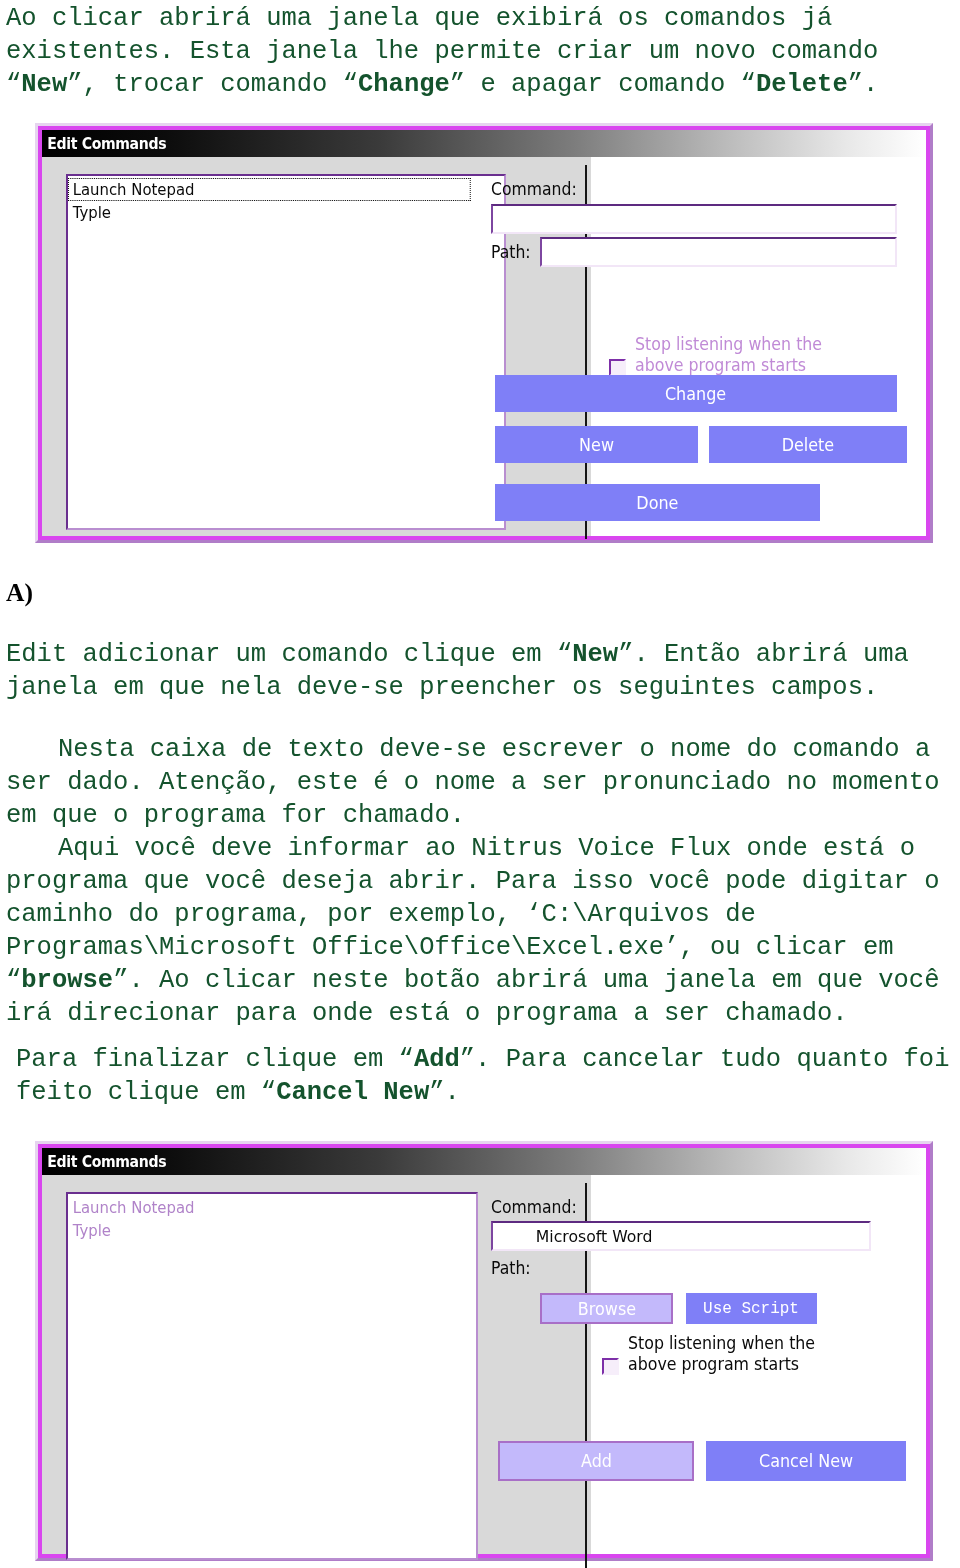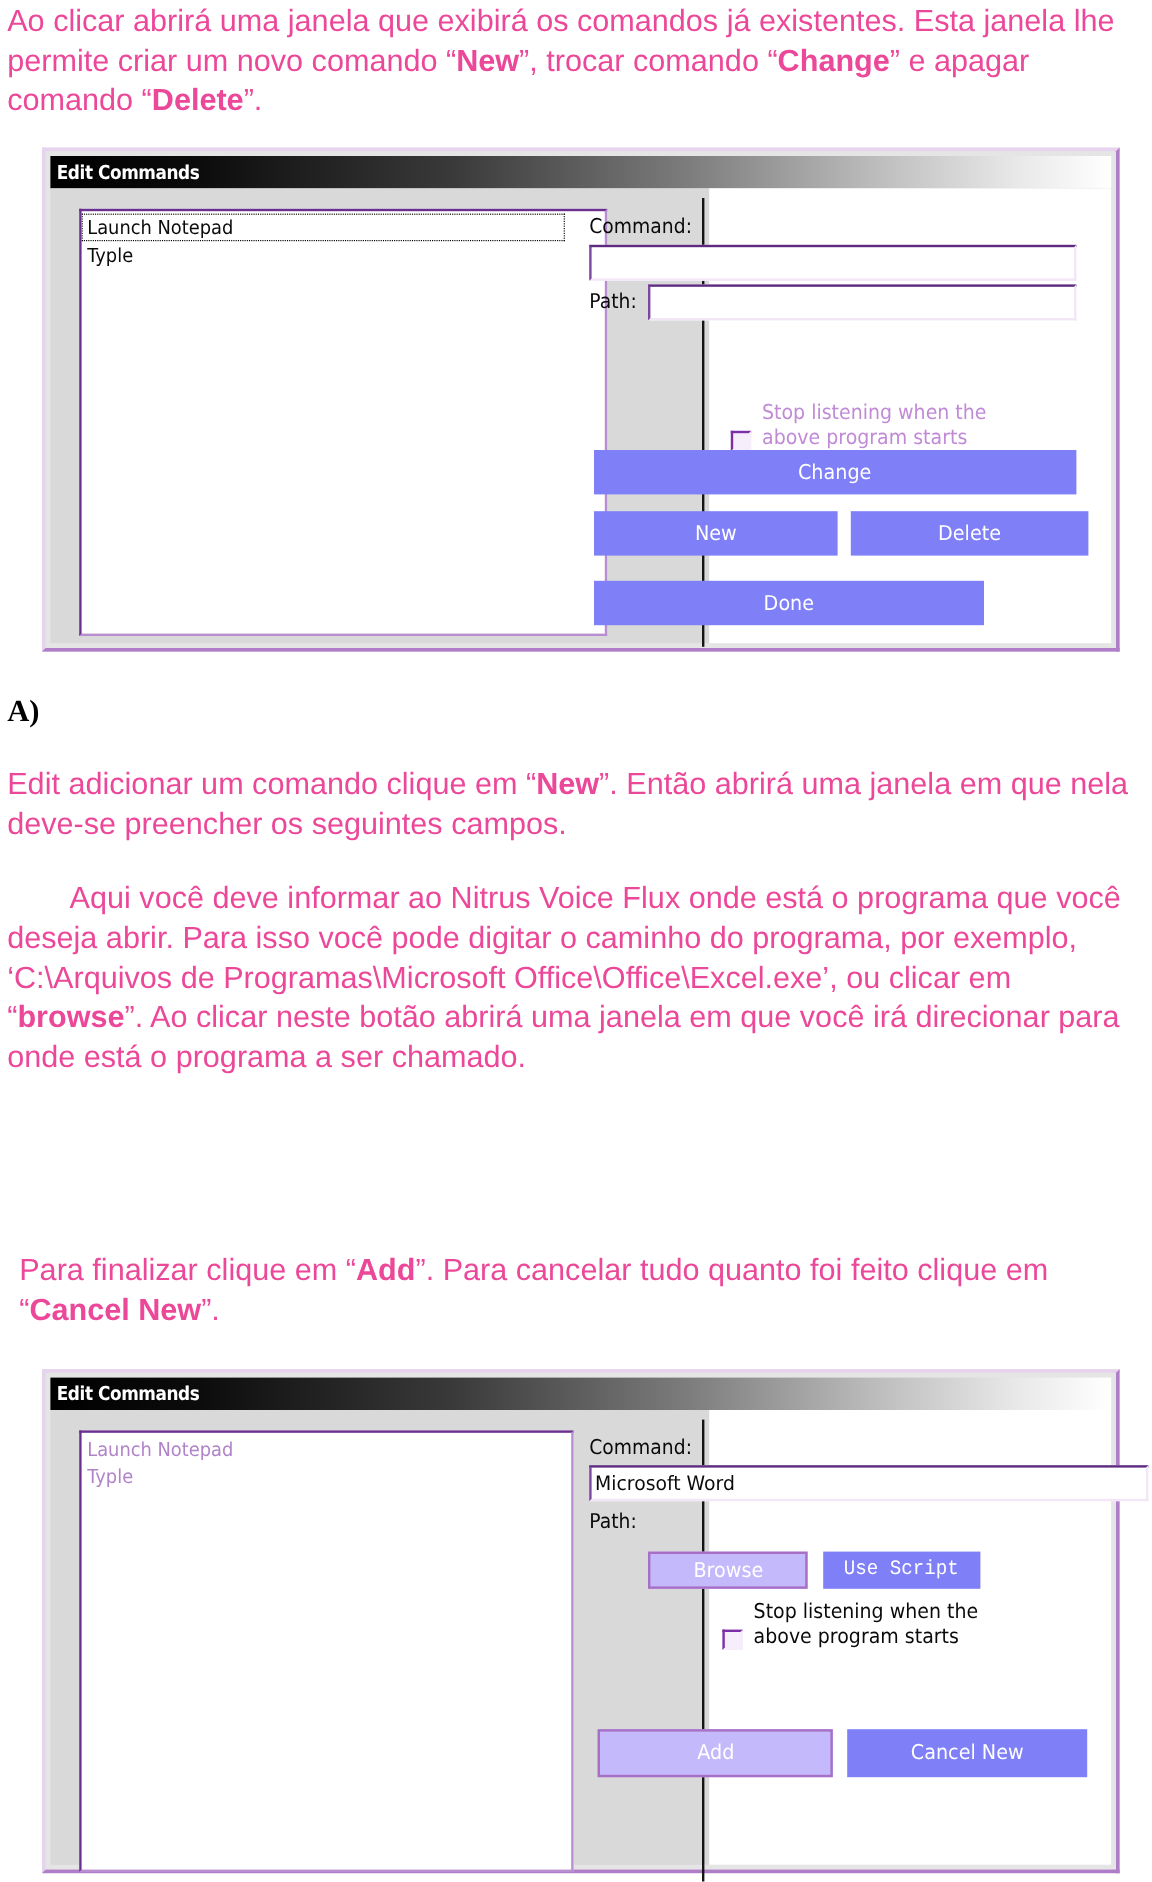--- a/index.html
+++ b/index.html
@@ -11,24 +11,24 @@
     width: 960px;
     height: 1568px;
     position: relative;
     font-family: "Liberation Serif", "DejaVu Serif", serif;
     color: #000000;
     overflow: hidden;
   }
 
   
   .prose {
-    font-family: Liberation Sans, sans-serif;
+    font-family: Liberation Mono, monospace;
     font-size: 25.5px;
     line-height: 33px;
-    color: #ec4899;
+    color: #14532d;
     text-align: left;
   }
   .prose b { font-weight: bold; }
   .indent { display: inline-block; width: 52px; }
 
   #intro-para {
     position: absolute;
     left: 6px;
     top: 2px;
     width: 948px;
@@ -60,21 +60,21 @@
   #para-d {
     position: absolute;
     left: 16px;
     top: 1043px;
     width: 948px;
   }
 
   
   .dialog {
     position: absolute;
-    background: #e5e5e5;
+    background: #d946ef;
     border: 3px solid #e6d4ef;
     border-right-color: #b07dc8;
     border-bottom-color: #b07dc8;
     box-sizing: border-box;
     font-family: "DejaVu Sans", "Liberation Sans", sans-serif;
   }
 
   .titlebar {
     position: absolute;
     left: 4px;
@@ -257,21 +257,21 @@
   #dialog-edit-commands-2 {
     left: 35px;
     top: 1141px;
     width: 898px;
     height: 420px;
   }
   #d2-right-white { left: 549px; right: 0; }
   #d2-vdiv { left: 543px; top: 8px; height: 388px; }
   #d2-listbox { left: 24px; top: 17px; width: 412px; height: 368px; }
   #d2-command-label { left: 449px; top: 22px; }
-  #d2-command-field { left: 449px; top: 46px; width: 466px; height: 30px; }
+  #d2-command-field { left: 449px; top: 46px; width: 380px; height: 30px; padding-left: 40px; }
   #d2-path-label { left: 449px; top: 83px; }
   #d2-path-field { left: 498px; top: 79px; width: 357px; height: 30px; }
   #d2-btn-browse { left: 498px; top: 118px; width: 133px; height: 31px; }
   #d2-btn-usescript { left: 644px; top: 118px; width: 131px; height: 31px; font-family: Liberation Mono, monospace; }
   #d2-checkbox-row { left: 560px; top: 158px; }
   #d2-btn-add { left: 456px; top: 266px; width: 196px; height: 40px; }
   #d2-btn-cancelnew { left: 664px; top: 266px; width: 200px; height: 40px; }
 </style>
 </head>
 <body>
@@ -280,20 +280,21 @@
   <span>Ao clicar abrirá uma janela que exibirá os comandos já existentes. Esta janela lhe permite criar um novo comando “</span><b>New</b><span>”, trocar comando “</span><b>Change</b><span>” e apagar comando “</span><b>Delete</b><span>”.</span>
 </div>
 
 <div id="section-a-label">A)</div>
 
 <div id="para-b" class="prose">
   <span>Edit adicionar um comando clique em “</span><b>New</b><span>”. Então abrirá uma janela em que nela deve-se preencher os seguintes campos.</span>
 </div>
 
 <div id="para-c" class="prose">
+  <div><span class="indent"></span><span>Nesta caixa de texto deve-se escrever o nome do comando a ser dado. Atenção, este é o nome a ser pronunciado no momento em que o programa for chamado.</span></div>
   <div><span class="indent"></span><span>Aqui você deve informar ao Nitrus Voice Flux onde está o programa que você deseja abrir. Para isso você pode digitar o caminho do programa, por exemplo, ‘C:\Arquivos de Programas\Microsoft Office\Office\Excel.exe’, ou clicar em “</span><b>browse</b><span>”. Ao clicar neste botão abrirá uma janela em que você irá direcionar para onde está o programa a ser chamado.</span></div>
 </div>
 
 <div id="para-d" class="prose">
   <span>Para finalizar clique em “</span><b>Add</b><span>”. Para cancelar tudo quanto foi feito clique em “</span><b>Cancel New</b><span>”.</span>
 </div>
 
 <div id="dialog-edit-commands-1" class="dialog">
   <div class="titlebar">
     <span class="titlebar-text">Edit Commands</span>

